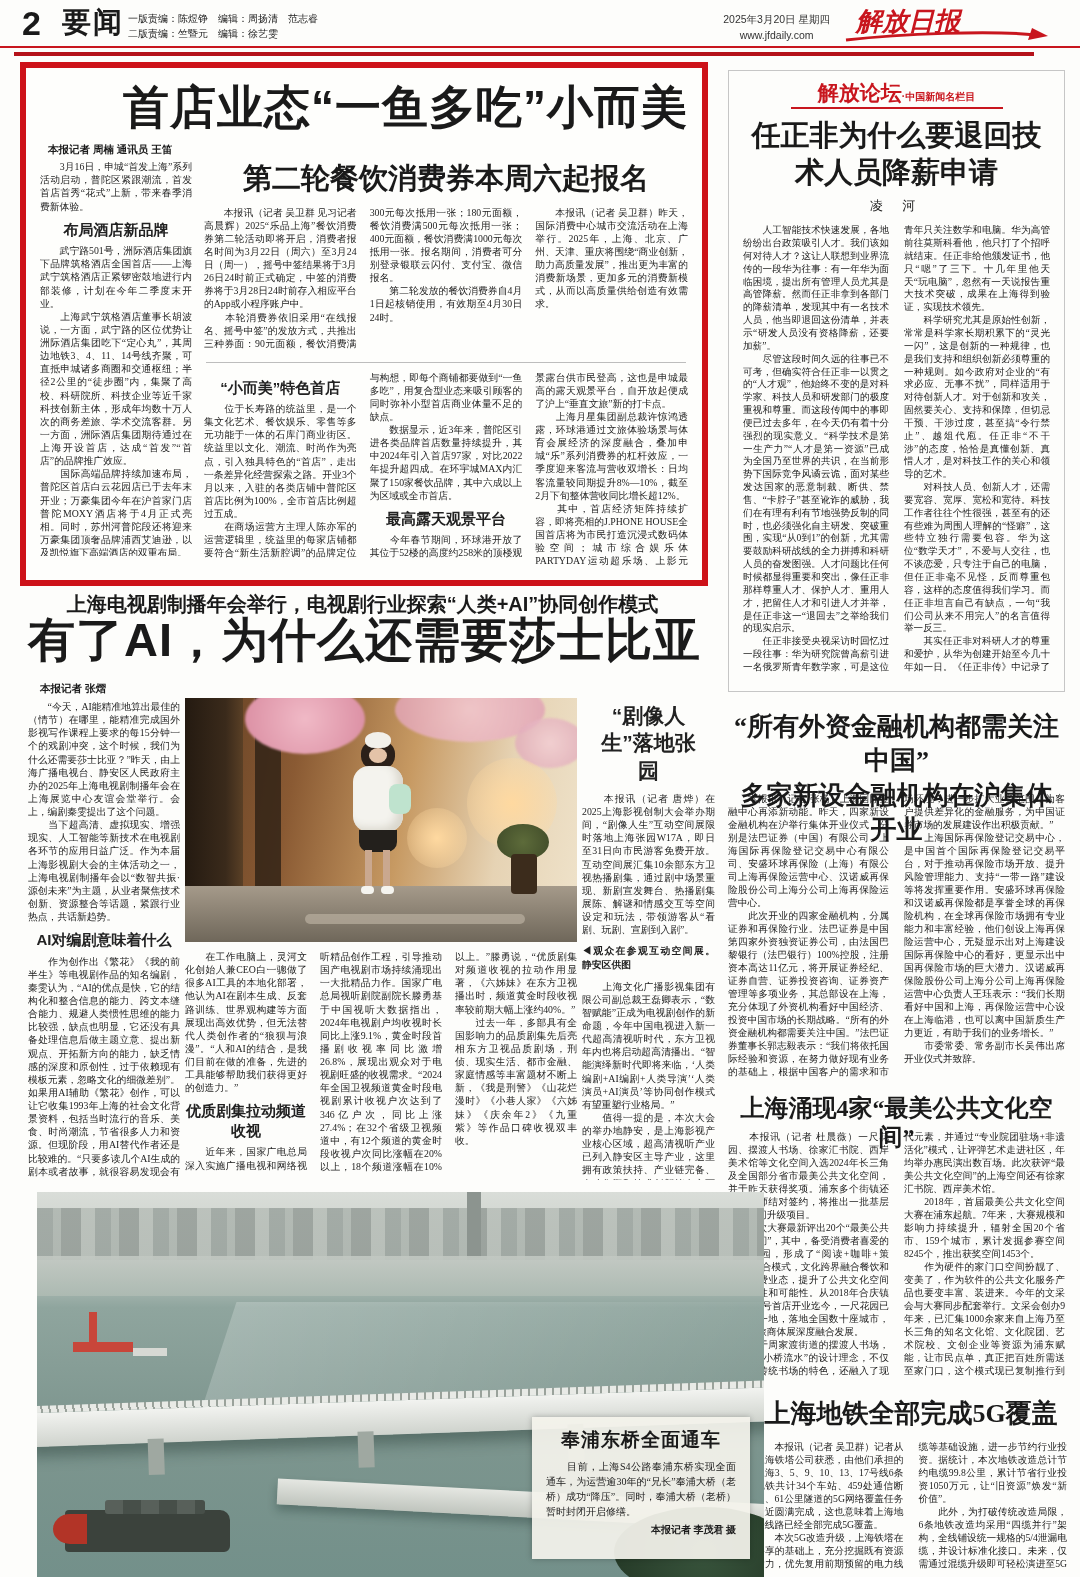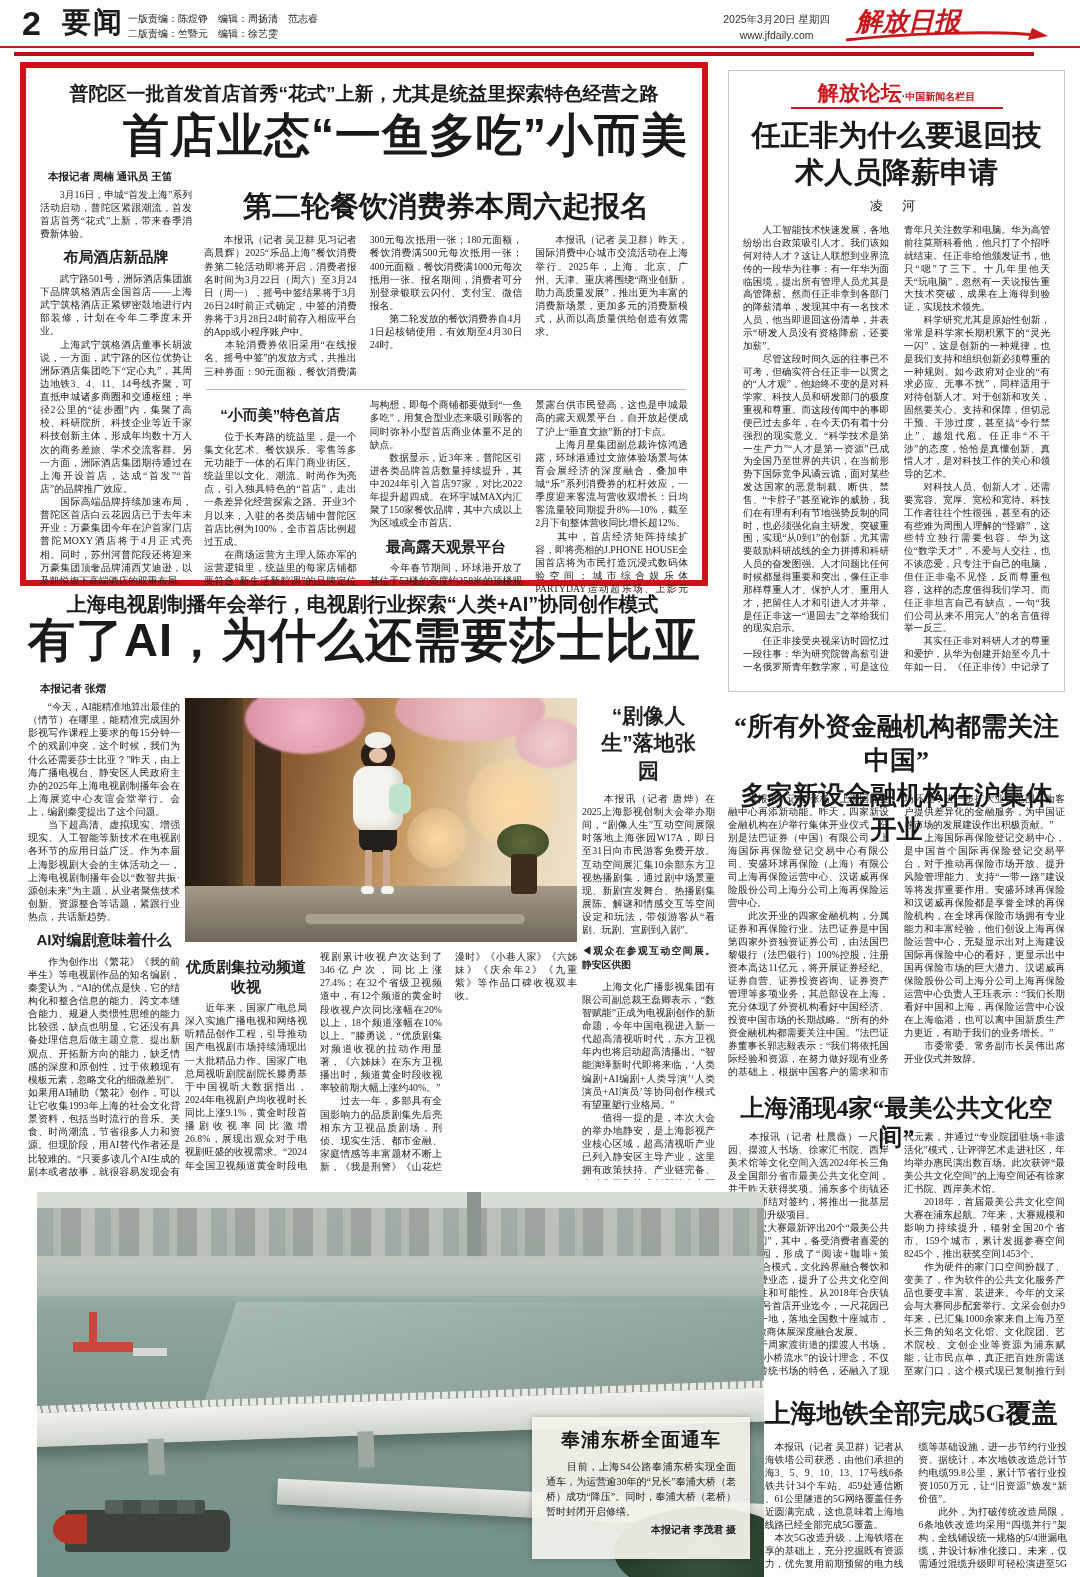--- a/index.html
+++ b/index.html
@@ -146,21 +146,20 @@
         <text x="16" y="28" font-family="Liberation Serif, serif" font-size="26" font-style="italic" font-weight="bold" fill="#c8161e">解放日报</text>
         <path d="M6 38 C 60 32 150 28 196 33" stroke="#c8161e" stroke-width="3" fill="none"></path>
         <path d="M192 26 L 208 34 L 188 38 Z" fill="#c8161e"></path>
       </svg>
     </div>
   </div>
   <div class="rule-thin"></div>
   <div class="rule-thick"></div>
 
   <div class="lead">
-    <div class="lead-kicker">普陀区一批首发首店首秀“花式”上新，尤其是统益里探索特色经营之路</div>
     <div class="lead-head">首店业态“一鱼多吃”小而美</div>
     <div class="lead-by">本报记者 周楠 通讯员 王笛</div>
     <div class="lead-cols">
       <div class="lead-c1 bodytext">
         <div class="pt">　　3月16日，申城“首发上海”系列活动启动，普陀区紧跟潮流，首发首店首秀“花式”上新，带来春季消费新体验。</div>
         <div class="flow-h">布局酒店新品牌</div>
         <div class="pt">　　武宁路501号，洲际酒店集团旗下品牌筑格酒店全国首店——上海武宁筑格酒店正紧锣密鼓地进行内部装修，计划在今年二季度末开业。
 　　上海武宁筑格酒店董事长胡波说，一方面，武宁路的区位优势让洲际酒店集团吃下“定心丸”，其周边地铁3、4、11、14号线齐聚，可直抵申城诸多商圈和交通枢纽；半径2公里的“徒步圈”内，集聚了高校、科研院所、科技企业等近千家科技创新主体，形成年均数十万人次的商务差旅、学术交流客群。另一方面，洲际酒店集团期待通过在上海开设首店，达成“首发”“首店”的品牌推广效应。
 　　国际高端品牌持续加速布局，普陀区首店白云花园店已于去年末开业；万豪集团今年在沪首家门店普陀MOXY酒店将于4月正式亮相。同时，苏州河普陀段还将迎来万豪集团顶奢品牌浦西艾迪逊，以及凯悦旗下高端酒店的双重布局。</div>
       </div>
@@ -233,20 +232,21 @@
       <div class="g-bag"></div>
       <div class="g-skirt"></div>
       <div class="g-leg" style="left:22px"></div>
       <div class="g-leg" style="left:40px"></div>
       <div class="g-shoe" style="left:18px"></div>
       <div class="g-shoe" style="left:38px"></div>
     </div>
   </div>
 
   <div class="ai-mid cols3 bodytext">
+    <div class="pt">　　在工作电脑上，灵河文化创始人兼CEO白一骢做了很多AI工具的本地化部署，他认为AI在剧本生成、反套路训练、世界观构建等方面展现出高效优势，但无法替代人类创作者的“狼狈与浪漫”。“人和AI的结合，是我们目前在做的准备，先进的工具能够帮助我们获得更好的创造力。”</div>
     <div class="flow-h">优质剧集拉动频道收视</div>
     <div class="pt">　　近年来，国家广电总局深入实施广播电视和网络视听精品创作工程，引导推动国产电视剧市场持续涌现出一大批精品力作。国家广电总局视听剧院副院长滕勇基于中国视听大数据指出，2024年电视剧户均收视时长同比上涨9.1%，黄金时段首播剧收视率同比激增26.8%，展现出观众对于电视剧旺盛的收视需求。“2024年全国卫视频道黄金时段电视剧累计收视户次达到了346亿户次，同比上涨27.4%；在32个省级卫视频道中，有12个频道的黄金时段收视户次同比涨幅在20%以上，18个频道涨幅在10%以上。”滕勇说，“优质剧集对频道收视的拉动作用显著，《六姊妹》在东方卫视播出时，频道黄金时段收视率较前期大幅上涨约40%。”
 　　过去一年，多部具有全国影响力的品质剧集先后亮相东方卫视品质剧场，刑侦、现实生活、都市金融、家庭情感等丰富题材不断上新，《我是刑警》《山花烂漫时》《小巷人家》《六姊妹》《庆余年2》《九重紫》等作品口碑收视双丰收。</div>
   </div>
 
   <div class="ai-side bodytext">
     <div class="side-title">“剧像人生”落地张园</div>
     <div class="pt">　　本报讯（记者 唐烨）在2025上海影视创制大会举办期间，“剧像人生”互动空间展限时落地上海张园W17A，即日至31日向市民游客免费开放。互动空间展汇集10余部东方卫视热播剧集，通过剧中场景重现、新剧宣发舞台、热播剧集展陈、解谜和情感交互等空间设定和玩法，带领游客从“看剧、玩剧、宣剧到入剧”。</div>
     <div class="side-cap">◀观众在参观互动空间展。　静安区供图</div>
     <div class="pt">　　上海文化广播影视集团有限公司副总裁王磊卿表示，“数智赋能”正成为电视剧创作的新命题，今年中国电视进入新一代超高清视听时代，东方卫视年内也将启动超高清播出。“智能演绎新时代即将来临，‘人类编剧+AI编剧+人类导演’‘人类演员+AI演员’等协同创作模式有望重塑行业格局。”

